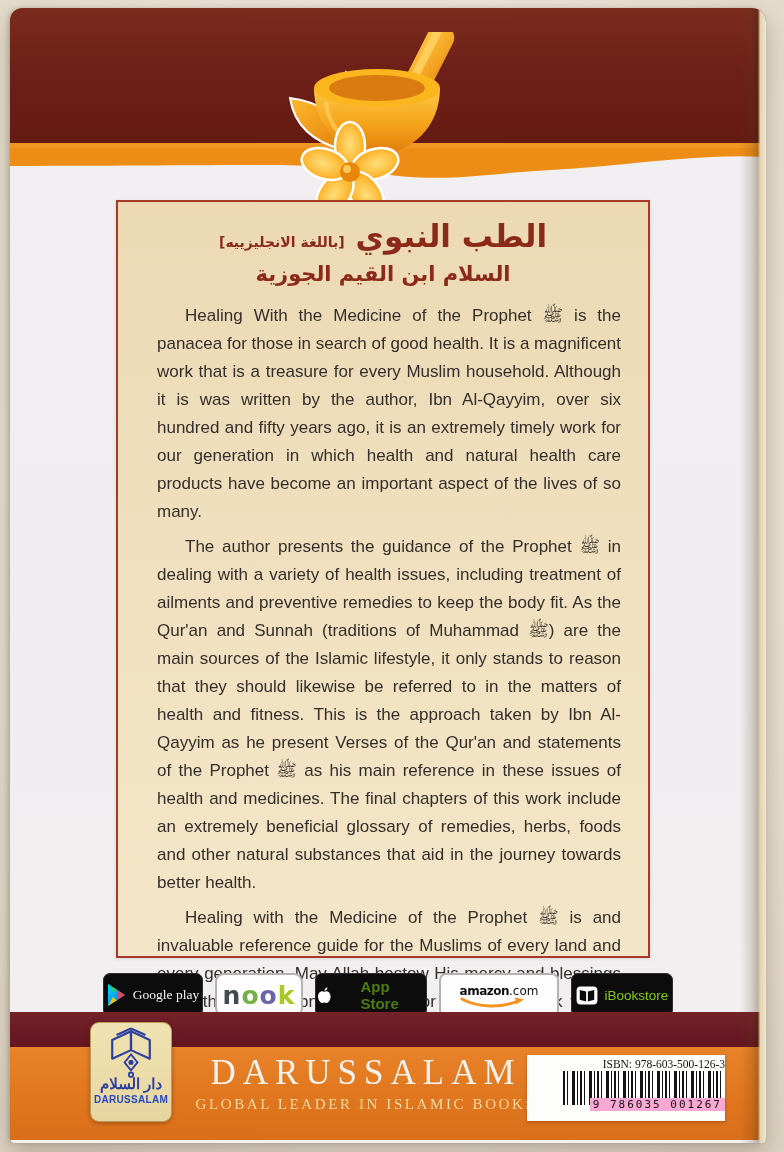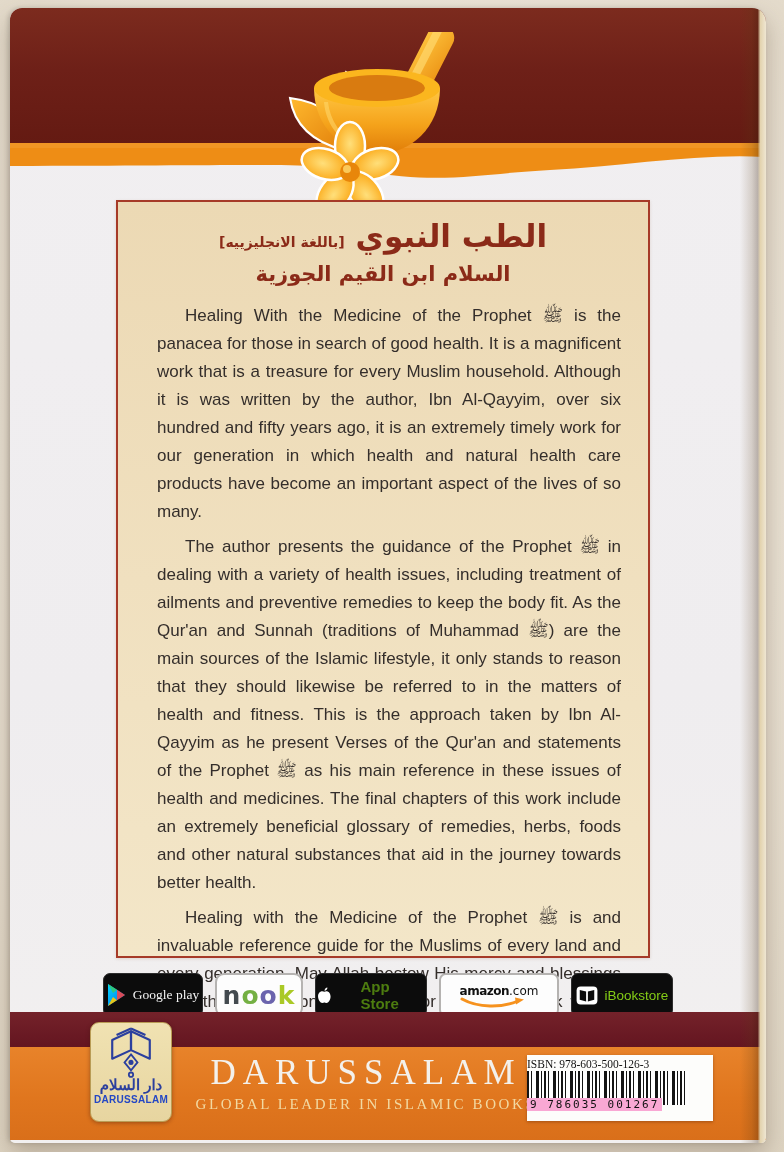--- a/index.html
+++ b/index.html
@@ -83,37 +83,38 @@
     background:linear-gradient(180deg,#e8832a 0%,#e0761e 55%,#d96f1a 100%);
   }
   .logo-box{
     position:absolute;left:80px;top:1014px;width:82px;height:100px;
     background:linear-gradient(180deg,#f0e2b2 0%,#e7d5a0 100%);
     border:1px solid #b99c55;border-radius:9px;z-index:5;
     display:flex;flex-direction:column;align-items:center;justify-content:flex-start;
     padding-top:4px;box-sizing:border-box;
     box-shadow:0 1px 4px rgba(60,20,10,.4);
   }
-  .logo-ar{font-family:Liberation Sans, sans-serif;direction:rtl;color:#2b3f9e;font-weight:bold;font-size:15px;line-height:1;margin-top:-2px;}
+  .logo-ar{font-family:Liberation Serif, serif;direction:rtl;color:#2b3f9e;font-weight:bold;font-size:15px;line-height:1;margin-top:-2px;}
   .logo-latin{color:#2447c4;font-weight:bold;font-size:10px;letter-spacing:0.3px;margin-top:2px;font-family:"Liberation Sans", sans-serif;}
   .publisher{
     position:absolute;left:178px;top:1046px;width:356px;text-align:center;z-index:5;
   }
   .publisher .name{
     font-family:"Liberation Serif", serif;color:#f3f1ec;font-size:35px;
     letter-spacing:7px;line-height:1.1;white-space:nowrap;
   }
   .publisher .tagline{
     font-family:"Liberation Serif", serif;color:#f2d9a2;font-size:15px;
     letter-spacing:2.6px;margin-top:3px;white-space:nowrap;
   }
   .barcode-box{
     position:absolute;left:517px;top:1047px;width:186px;height:66px;
-    background:#fdfdfb;z-index:5;display:flex;flex-direction:column;align-items:flex-start;
+    background:#fdfdfb;z-index:5;display:flex;flex-direction:column;align-items:flex-end;
     box-shadow:0 1px 3px rgba(60,20,10,.35);
+    padding-left:12px;
   }
   .isbn{font-family:"Liberation Serif", serif;font-size:11.5px;color:#111;margin-top:3px;white-space:nowrap;}
   .bars{
     width:162px;height:34px;margin-top:1px;
     background:repeating-linear-gradient(90deg,
       #141414 0 2px,#fff 2px 4px,#141414 4px 5px,#fff 5px 9px,
       #141414 9px 12px,#fff 12px 14px,#141414 14px 15px,#fff 15px 17px);
   }
   .bar-digits{
     font-family:"DejaVu Sans Mono", monospace;font-size:11px;color:#111;

